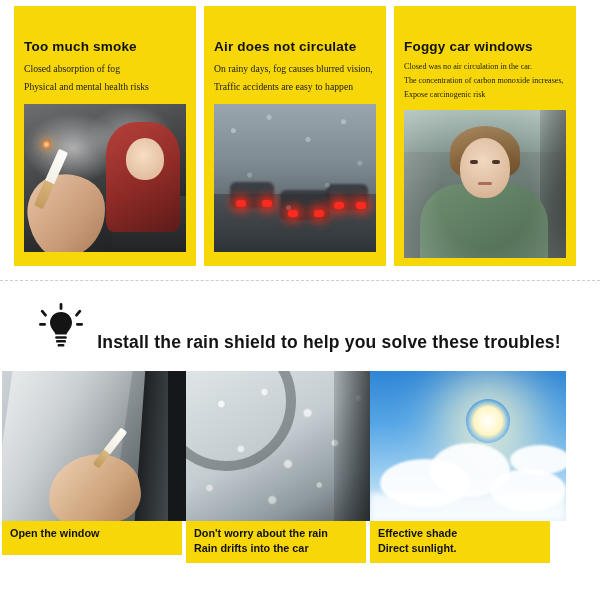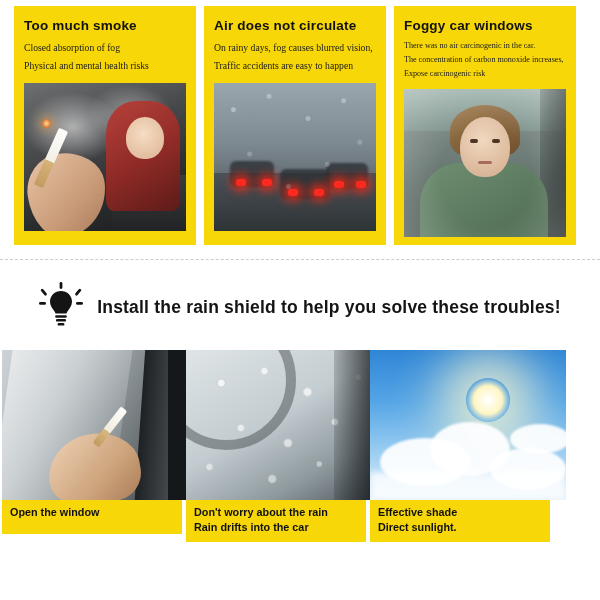--- a/index.html
+++ b/index.html
@@ -32,20 +32,21 @@
     box-sizing: border-box;
     padding: 8px 0 8px 0;
     position: relative;
   }
   .card-title {
     font-size: 13.5px;
     font-weight: bold;
     color: #111;
     padding: 4px 10px 2px 10px;
     letter-spacing: .2px;
+    margin-top: 21px;
   }
   .card-lines {
     padding: 4px 10px 6px 10px;
     font-family: Liberation Serif, serif;
   }
   .card-line {
     font-size: 9.7px;
     color: #1a1a1a;
     line-height: 1.85;
     white-space: nowrap;
@@ -206,21 +207,21 @@
   
   .divider {
     margin: 14px 0 0 0;
     border-top: 1px dashed #cccccc;
     width: 100%;
   }
 
   
   .banner {
     display: flex;
-    align-items: center;
+    align-items: flex-end;
     justify-content: center;
     gap: 14px;
     padding: 22px 0 18px 0;
   }
   .bulb {
     position: relative;
     width: 44px;
     height: 50px;
   }
   .banner-text {
@@ -381,21 +382,21 @@
         <div class="light l4"></div>
         <div class="light l5"></div>
         <div class="light l6"></div>
         <div class="drops"></div>
       </div>
     </div>
 
     <div class="card">
       <div class="card-title">Foggy car windows</div>
       <div class="card-lines">
-        <div class="card-line small">There was no air carcinogenic in the car.</div>
+        <div class="card-line small">Closed was no air circulation in the car.</div>
         <div class="card-line small">The concentration of carbon monoxide increases,</div>
         <div class="card-line small">Expose carcinogenic risk</div>
       </div>
       <div class="photo ph-woman">
         <div class="sky"></div>
         <div class="pillar"></div>
         <div class="body"></div>
         <div class="hair"></div>
         <div class="head"></div>
         <div class="eye e1"></div>

